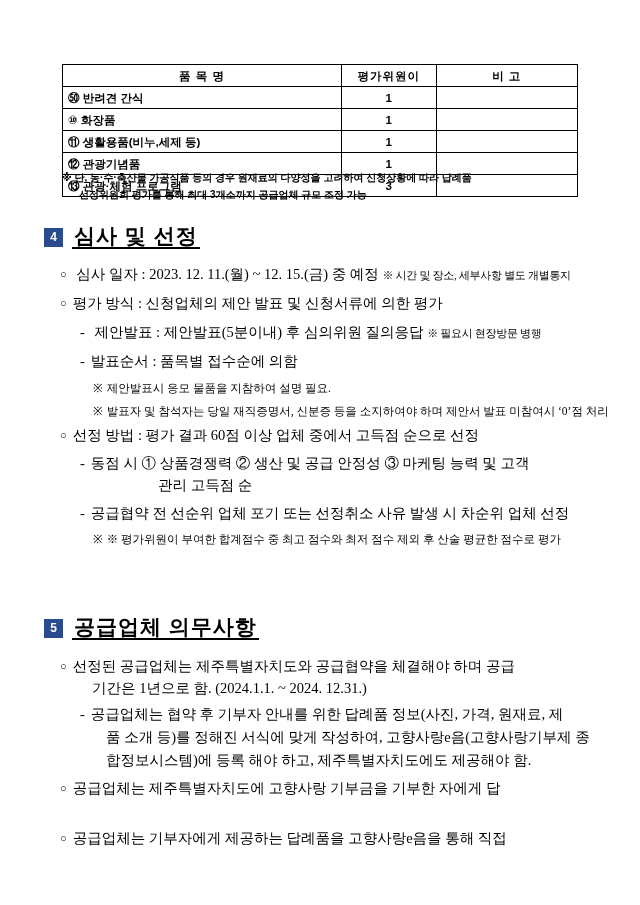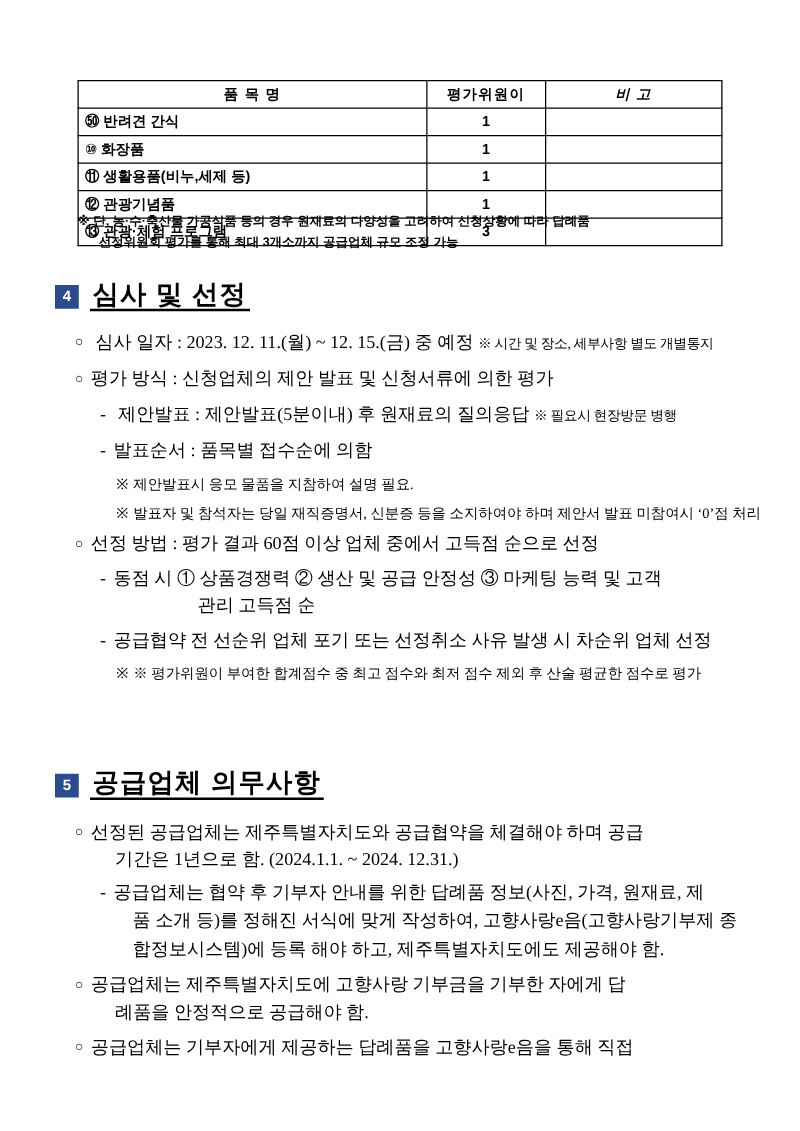--- a/index.html
+++ b/index.html
@@ -55,21 +55,21 @@
   table.items td.cnt {
     text-align: center;
     font-weight: bold;
     width: 90px;
   }
   table.items td.note {
     width: 140px;
   }
   th.c-name { width: 286px; }
   th.c-cnt { width: 90px; }
-  th.c-note { width: 140px; font-style: italic; }
+  th.c-note { width: 140px; }
 
   
   .tbl-note {
     position: absolute;
     left: 62px;
     top: 169px;
     width: 530px;
     font-family: "Liberation Sans", "DejaVu Sans", sans-serif;
     font-size: 10px;
     font-weight: bold;
@@ -201,21 +201,21 @@
   </div>
 
   <div class="blk lvl1" style="left:60px; top:264px; width:540px;">
     <span>심사 일자 : 2023. 12. 11.(월) ~ 12. 15.(금) 중 예정</span>
     <span class="sm tight">※ 시간 및 장소, 세부사항 별도 개별통지</span>
   </div>
 
   <div class="blk lvl1" style="left:60px; top:293px; width:540px;">평가 방식 : 신청업체의 제안 발표 및 신청서류에 의한 평가</div>
 
   <div class="blk lvl2" style="left:60px; top:322px; width:540px;">
-    <span>제안발표 : 제안발표(5분이내) 후 원재료의 질의응답</span>
+    <span>제안발표 : 제안발표(5분이내) 후 심의위원 질의응답</span>
     <span class="sm tight">※ 필요시 현장방문 병행</span>
   </div>
 
   <div class="blk lvl2" style="left:60px; top:351px; width:540px;">발표순서 : 품목별 접수순에 의함</div>
 
   <div class="blk lvl3" style="left:60px; top:379px; width:545px;">제안발표시 응모 물품을 지참하여 설명 필요.</div>
 
   <div class="blk lvl3" style="left:60px; top:402px; width:560px;">발표자 및 참석자는 당일 재직증명서, 신분증 등을 소지하여야 하며 제안서 발표 미참여시 ‘0’점 처리</div>
 
   <div class="blk lvl1" style="left:60px; top:425px; width:545px;">선정 방법 : 평가 결과 60점 이상 업체 중에서 고득점 순으로 선정</div>
@@ -235,17 +235,16 @@
   </div>
 
   <div class="blk lvl1" style="left:60px; top:656px; width:545px;">선정된 공급업체는 제주특별자치도와 공급협약을 체결해야 하며 공급</div>
   <div class="blk cont" style="left:60px; top:678px; width:545px;">기간은 1년으로 함. (2024.1.1. ~ 2024. 12.31.)</div>
 
   <div class="blk lvl2" style="left:60px; top:704px; width:550px;">공급업체는 협약 후 기부자 안내를 위한 답례품 정보(사진, 가격, 원재료, 제</div>
   <div class="blk cont-deep" style="left:60px; top:727px; width:550px; padding-left:46px;">품 소개 등)를 정해진 서식에 맞게 작성하여, 고향사랑e음(고향사랑기부제 종</div>
   <div class="blk cont-deep" style="left:60px; top:750px; width:550px; padding-left:46px;">합정보시스템)에 등록 해야 하고, 제주특별자치도에도 제공해야 함.</div>
 
   <div class="blk lvl1" style="left:60px; top:778px; width:545px;">공급업체는 제주특별자치도에 고향사랑 기부금을 기부한 자에게 답</div>
-  <div class="blk cont" style="left:60px; top:800px; width:545px;">례품을 안정적으로 공급해야 함.</div>
 
   <div class="blk lvl1" style="left:60px; top:828px; width:560px;">공급업체는 기부자에게 제공하는 답례품을 고향사랑e음을 통해 직접</div>
 
 </div>
 
 </body></html>

